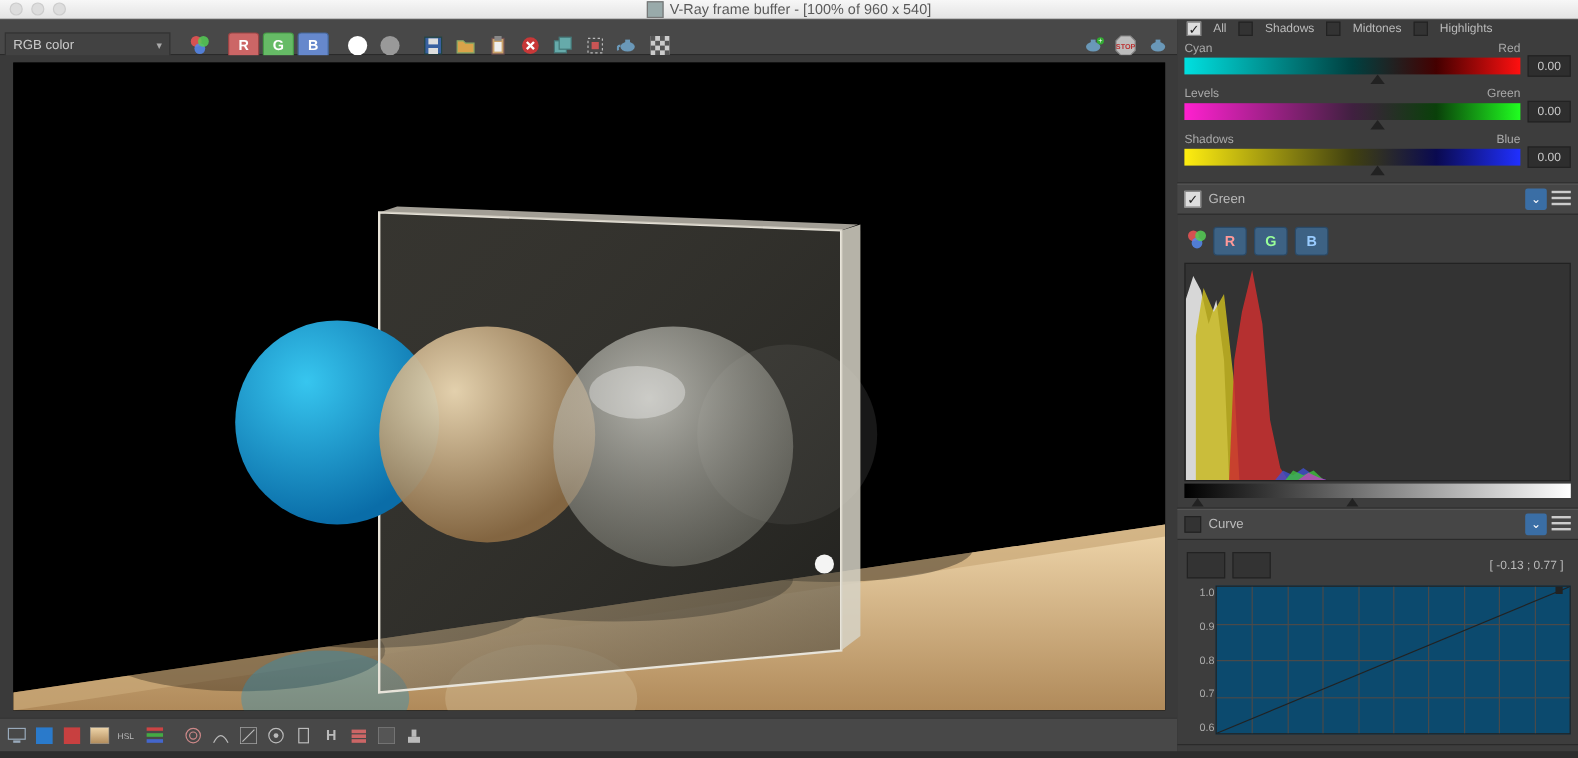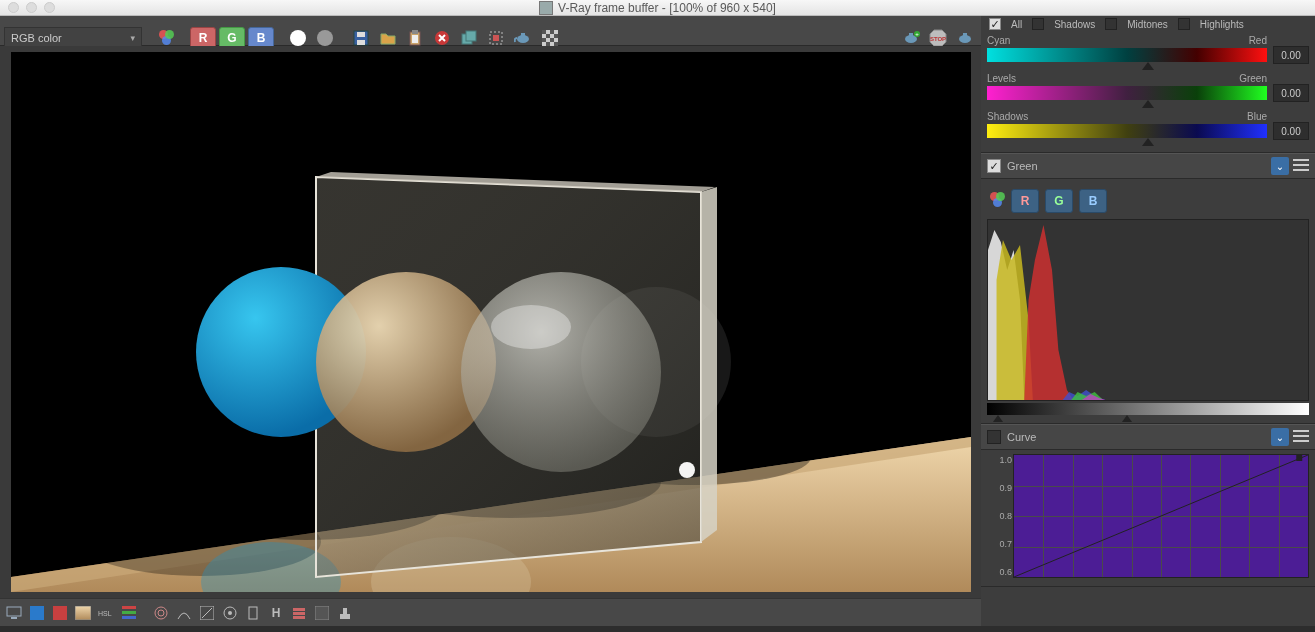--- a/index.html
+++ b/index.html
@@ -57,21 +57,21 @@
 .channels .chb.b{color:#9cf}
 .histo{height:182px;background:#333;border:1px solid #222;position:relative;margin-top:2px;overflow:hidden}
 
 .gradstrip{height:12px;background:linear-gradient(to right,#000,#fff);margin-top:2px;position:relative}
 .gradstrip .t{position:absolute;top:12px;width:0;height:0;border-left:5px solid transparent;border-right:5px solid transparent;border-bottom:7px solid #222}
 .gvals{display:flex;font-size:10px;color:#aaa;height:12px}
 .curvehdr{margin-top:0}
 .curve-tools{display:flex;gap:6px;padding:6px 2px;align-items:center}
 .curve-tools .ctb{width:32px;height:22px;background:#333;border:1px solid #222}
 .curve-tools .rng{margin-left:auto;font-size:10px;color:#bbb;padding-right:4px}
-.curvegrid{height:124px;background:#4c1d95;border:1px solid #222;position:relative;margin:0 0 0 26px}
+.curvegrid{height:124px;background:#0c4a6e;border:1px solid #222;position:relative;margin:0 0 0 26px}
 .curvegrid .v{position:absolute;top:0;bottom:0;width:1px;background:#4a4a4a}
 .curvegrid .h{position:absolute;left:0;right:0;height:1px;background:#4a4a4a}
 .curvegrid .diag{position:absolute;left:0;right:0;top:0;bottom:0}
 .ylabels{position:absolute;left:-24px;top:0;bottom:0;width:22px;display:flex;flex-direction:column;justify-content:space-between;font-size:9px;color:#aaa;text-align:right}
 .toprow{display:flex;align-items:center;gap:10px;font-size:10px;color:#bbb;padding:2px 2px 0 2px;height:14px;overflow:hidden}
 .toprow .chbox{width:12px;height:12px}
 </style>
 </head>
 <body>
 
@@ -412,20 +412,25 @@
       <div class="hicons">
           <div class="hi">⌄</div>
           <div class="mi">
             <span></span>
             <span></span>
             <span></span>
           </div>
         </div>
     </div>
     <div class="section" style="position:relative">
+      <div class="curve-tools">
+        <div class="ctb"></div>
+        <div class="ctb"></div>
+        <div class="rng">[ -0.13 ; 0.77 ]</div>
+      </div>
       <div class="curvegrid">
         <div class="ylabels">
           <span>1.0</span>
             <span>0.9</span>
             <span>0.8</span>
             <span>0.7</span>
             <span>0.6</span>
         </div>
         <div class="v" style="left:10%"></div>
           <div class="v" style="left:20%"></div>

